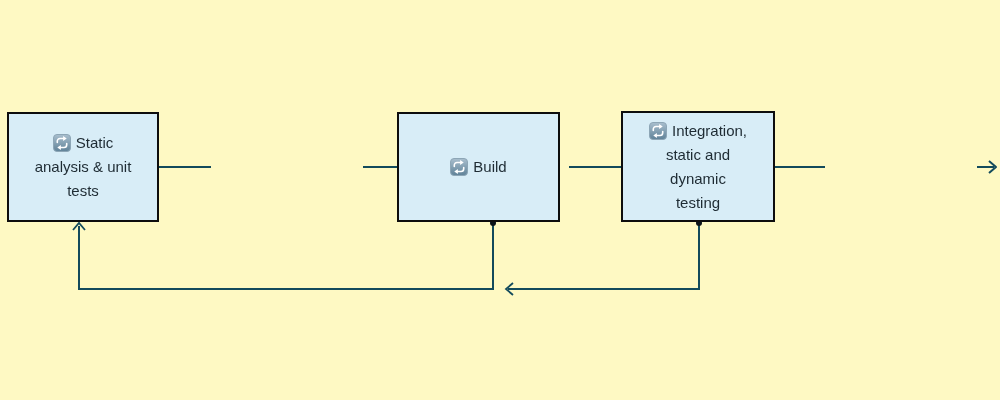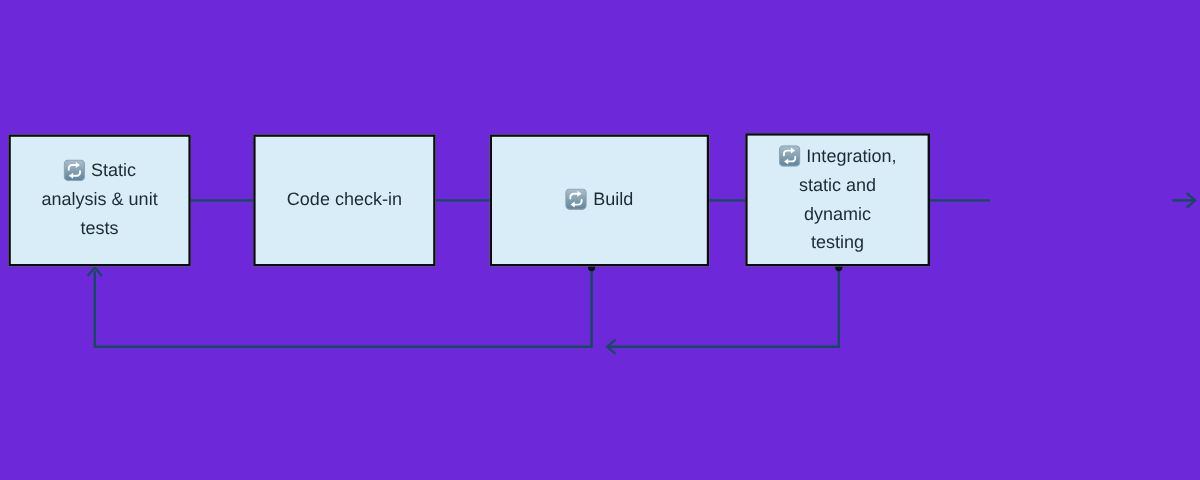--- a/index.html
+++ b/index.html
@@ -1,19 +1,19 @@
 <!DOCTYPE html>
 <html><head>
 <meta charset="utf-8">
 <style>
   html,body{margin:0;padding:0;}
   .canvas{
     position:relative;
     width:1000px;height:400px;
-    background:#6d28d9;
+    background:#fef9c3;
     overflow:hidden;
     font-family:"Liberation Sans",sans-serif;
   }
   .wires{position:absolute;left:0;top:0;}
   .node{
     position:absolute;
     background:#d8edf7;
     border:2px solid #0d0d0d;
     box-sizing:border-box;
     display:flex;align-items:center;justify-content:center;
@@ -78,25 +78,22 @@
             <rect x="0.5" y="0.5" width="17" height="17" rx="3.5" fill="url(#loopGrad)" stroke="#8da6b6"></rect>
             <path d="M4.3 8.4 V7.2 a2.7 2.7 0 0 1 2.7 -2.7 H10.6" fill="none" stroke="#fff" stroke-width="1.6" stroke-linecap="round"></path>
             <path d="M10.1 2 L13.7 4.5 L10.1 7 Z" fill="#fff"></path>
             <path d="M13.7 9.6 V10.8 a2.7 2.7 0 0 1 -2.7 2.7 H7.4" fill="none" stroke="#fff" stroke-width="1.6" stroke-linecap="round"></path>
             <path d="M7.9 11 L4.3 13.5 L7.9 16 Z" fill="#fff"></path>
           </svg></span><span>Static
 analysis &amp; unit
 tests</span></div>
   </div>
 
-  <div class="node" style="left:211px;top:112px;width:152px;height:110px">
-    <div class="label"><span>Code check-in</span></div>
-  </div>
 
-  <div class="node" style="left:408px;top:112px;width:183px;height:110px">
+  <div class="node" style="left:397px;top:112px;width:163px;height:110px">
     <div class="label"><span class="loop-icon"><svg width="18" height="18" viewBox="0 0 18 18">
             <rect x="0.5" y="0.5" width="17" height="17" rx="3.5" fill="url(#loopGrad)" stroke="#8da6b6"></rect>
             <path d="M4.3 8.4 V7.2 a2.7 2.7 0 0 1 2.7 -2.7 H10.6" fill="none" stroke="#fff" stroke-width="1.6" stroke-linecap="round"></path>
             <path d="M10.1 2 L13.7 4.5 L10.1 7 Z" fill="#fff"></path>
             <path d="M13.7 9.6 V10.8 a2.7 2.7 0 0 1 -2.7 2.7 H7.4" fill="none" stroke="#fff" stroke-width="1.6" stroke-linecap="round"></path>
             <path d="M7.9 11 L4.3 13.5 L7.9 16 Z" fill="#fff"></path>
           </svg></span><span>Build</span></div>
   </div>
 
   <div class="node" style="left:621px;top:111px;width:154px;height:111px">

